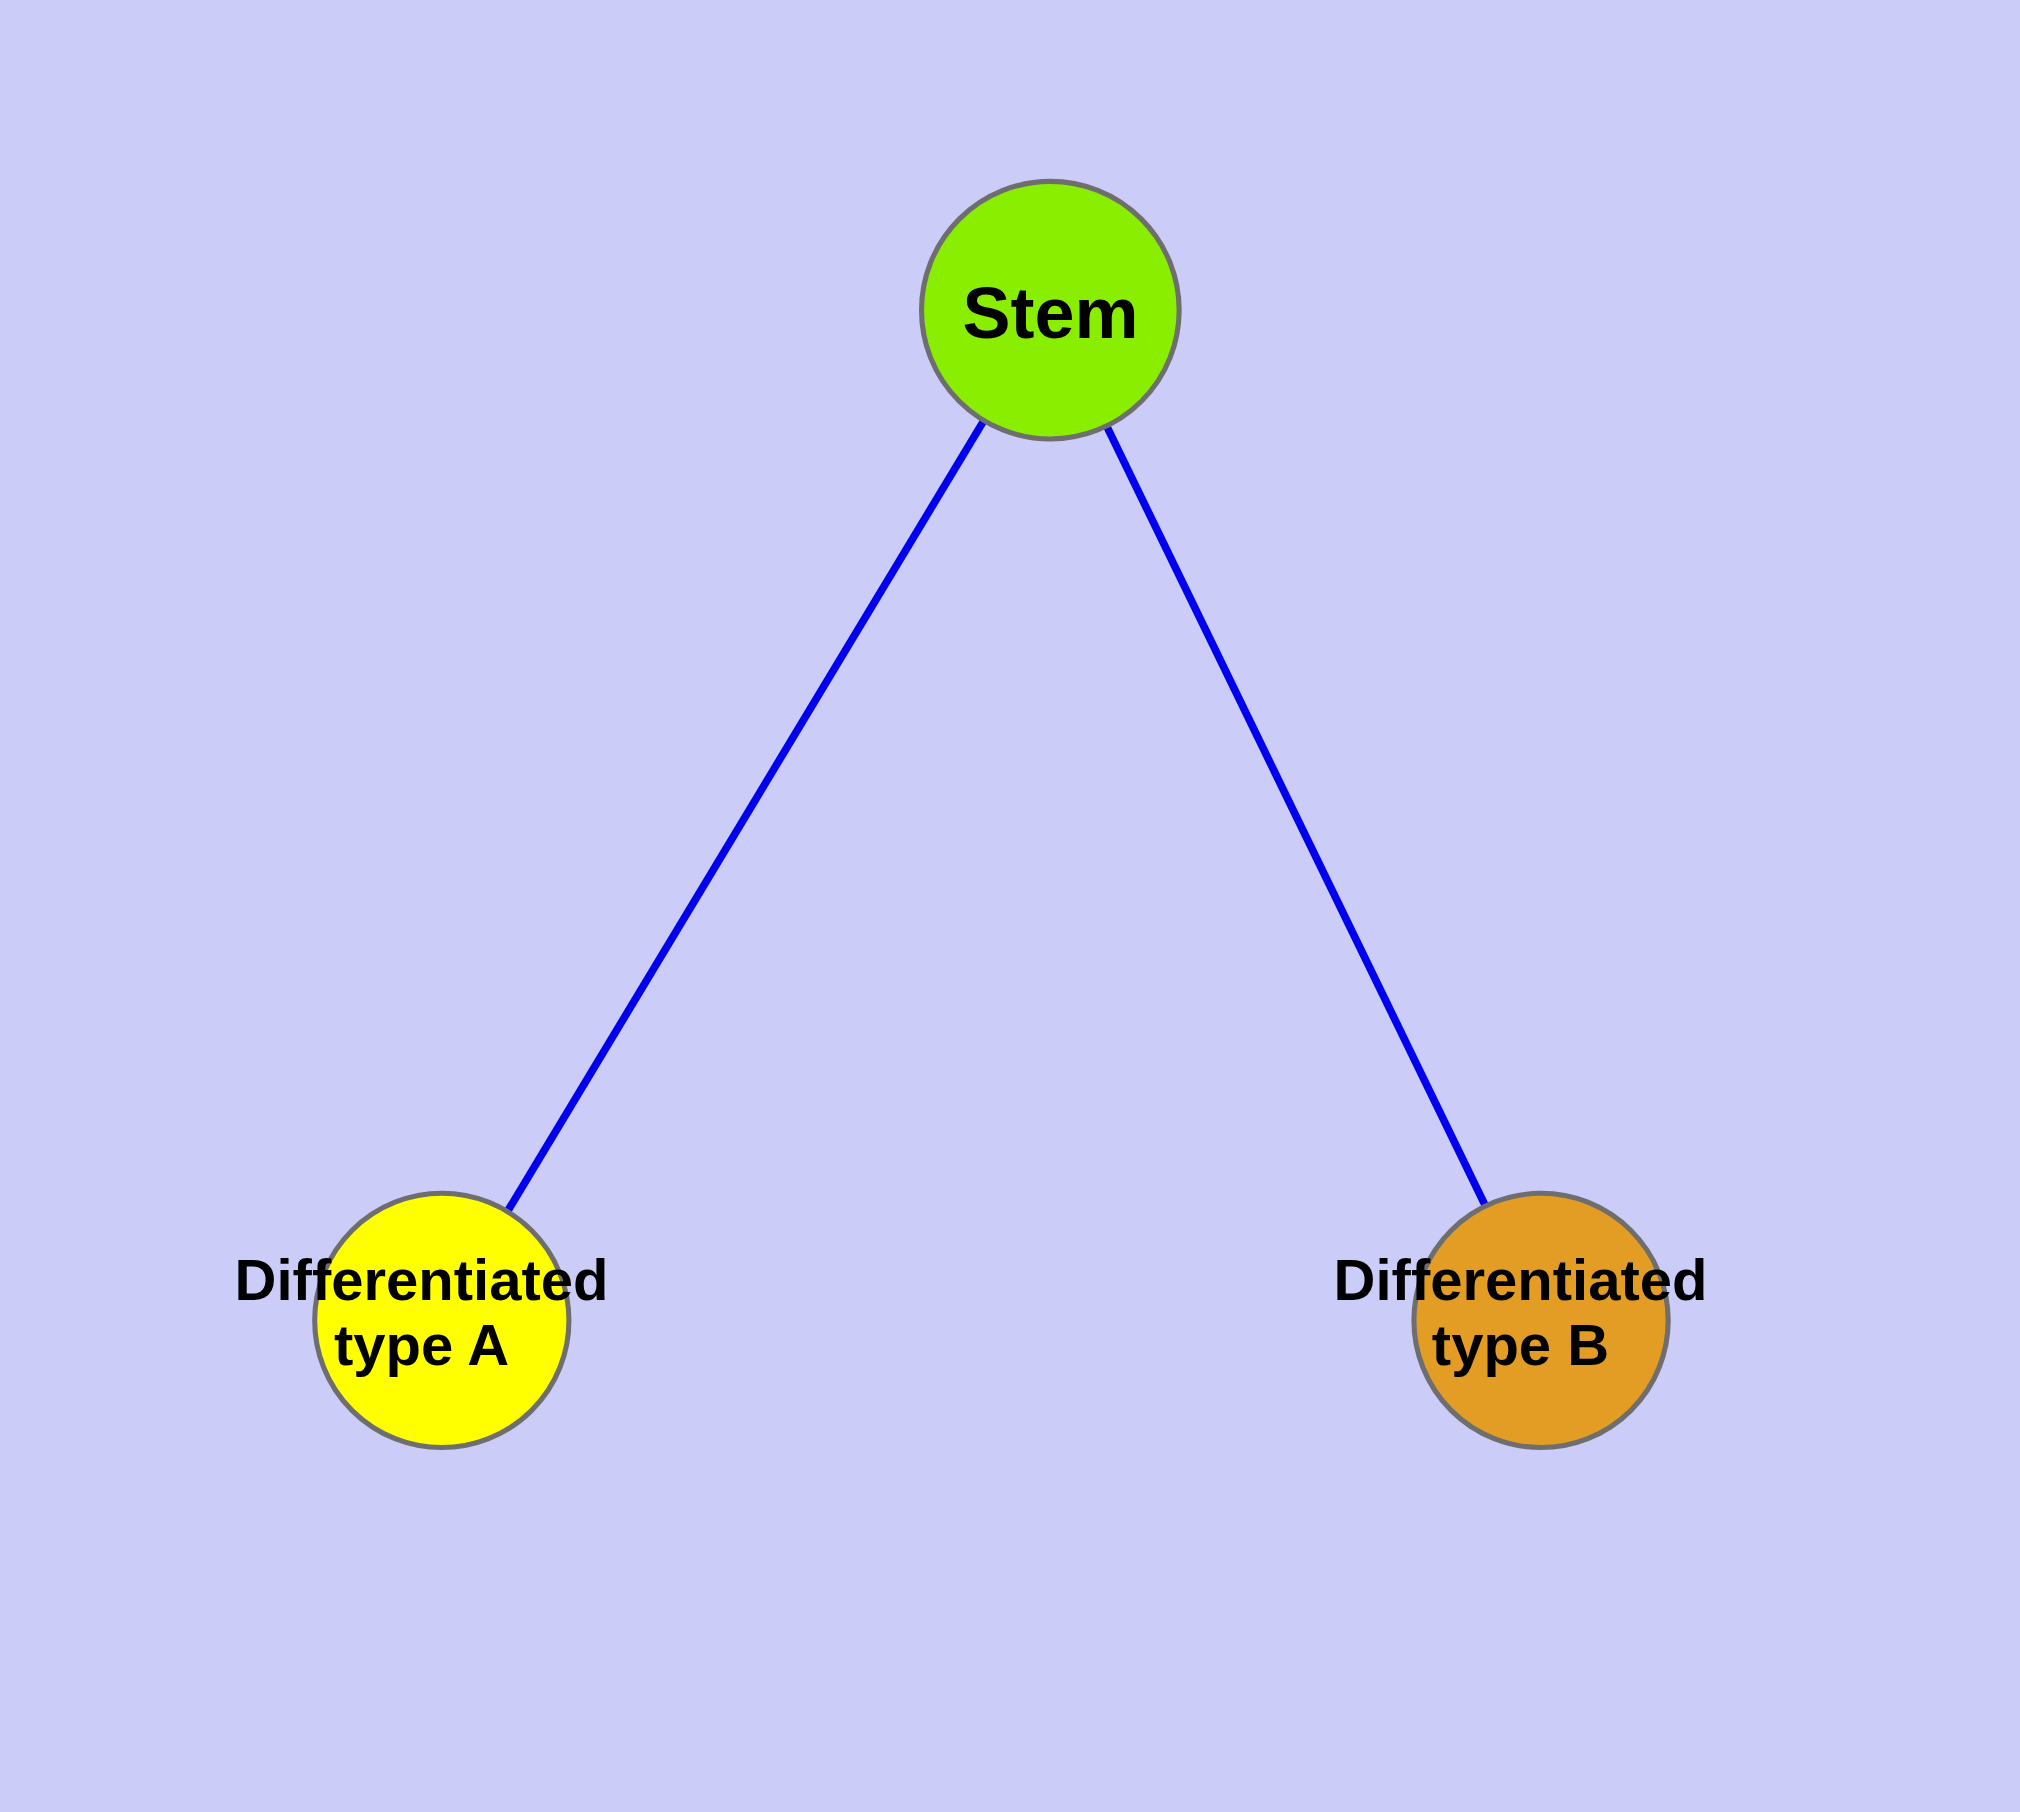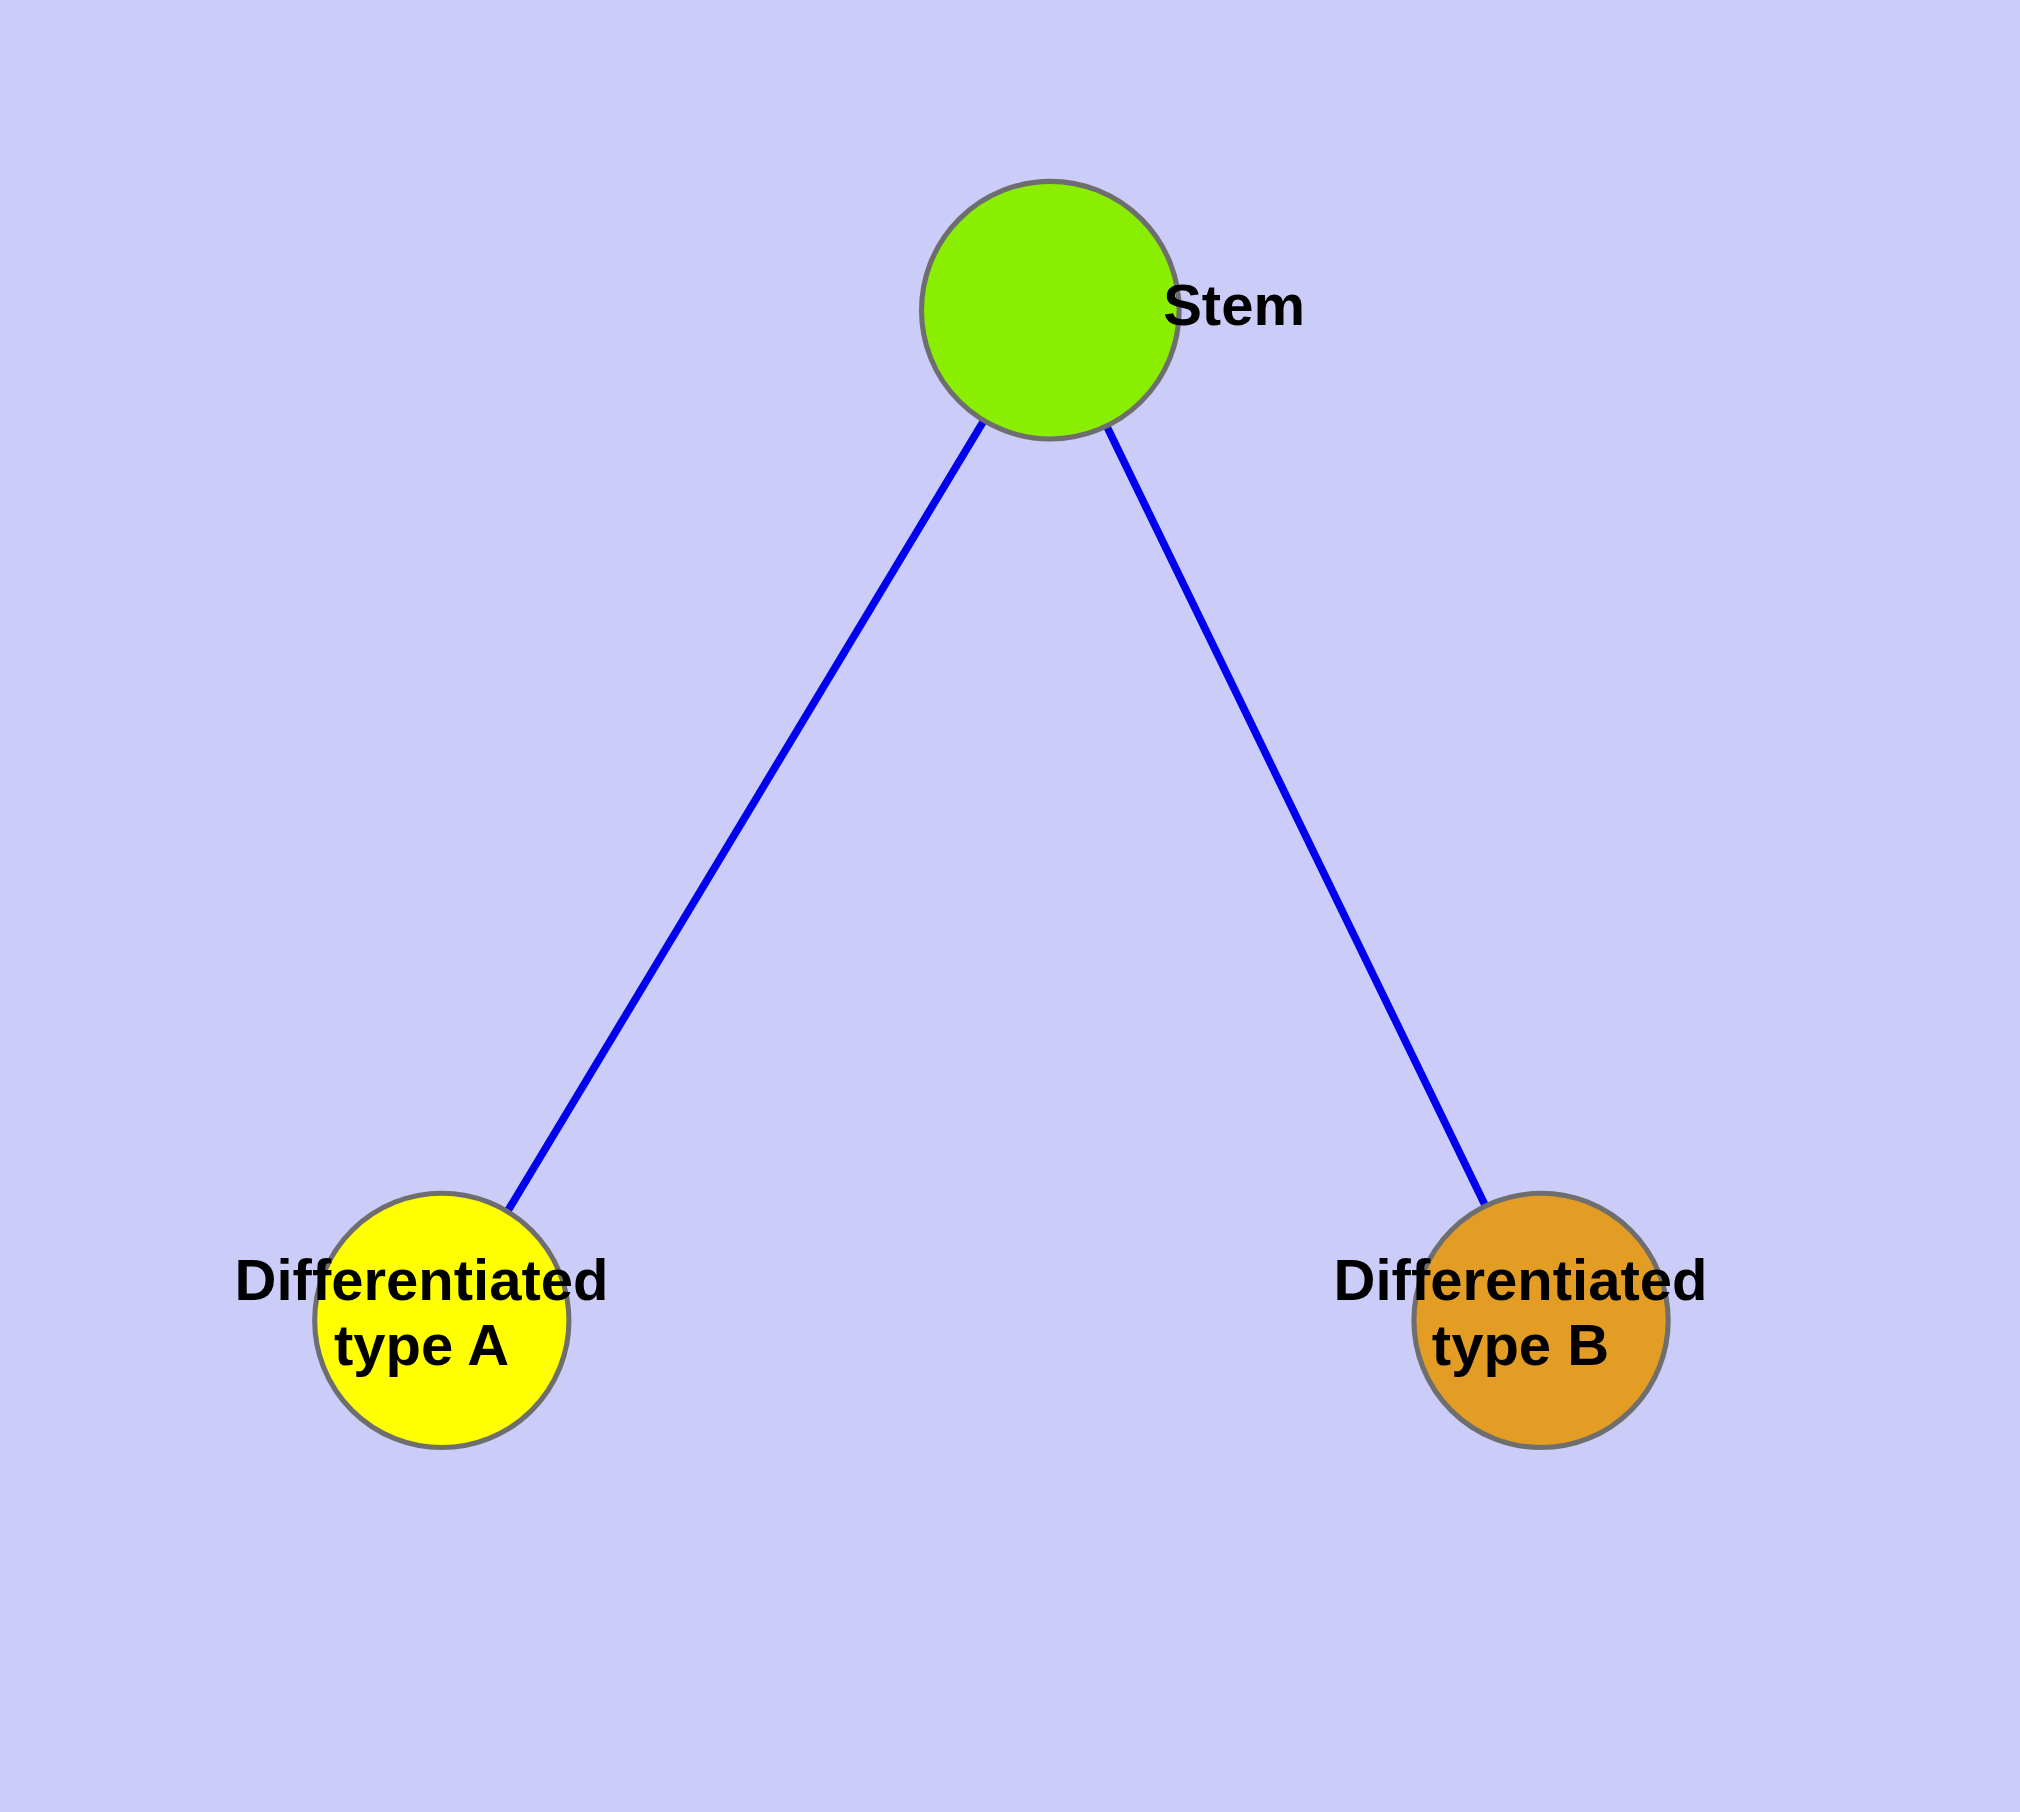--- a/index.html
+++ b/index.html
@@ -49,19 +49,19 @@
       <line x1="1239" y1="366" x2="521" y2="1558" stroke="#0000ee" stroke-width="9" stroke-linecap="butt"></line>
       <line x1="1239" y1="366" x2="1818" y2="1558" stroke="#0000ee" stroke-width="9" stroke-linecap="butt"></line>
     </g>
     <g>
       <circle cx="1239" cy="366" r="152" fill="#8aee00" stroke="#6e6e6e" stroke-width="6"></circle>
       <circle cx="521" cy="1558" r="150" fill="#ffff00" stroke="#6e6e6e" stroke-width="6"></circle>
       <circle cx="1818" cy="1558" r="150" fill="#e39d25" stroke="#6e6e6e" stroke-width="6"></circle>
     </g>
   </svg>
 
-  <div class="node-label" style="left:796px; top:273px; width:509px; font-size:58px;text-align:right;">Stem</div>
+  <div class="node-label" style="left:796px; top:273px; width:509px; font-size:72px;">Stem</div>
 
   <div class="node-label" style="left:167px; top:1248px; width:509px; font-size:58px;"><span>Differentiated</span><br><span>type A</span></div>
 
   <div class="node-label" style="left:1266px; top:1248px; width:509px; font-size:58px;"><span>Differentiated</span><br><span>type B</span></div>
 </div>
 
 
 </body></html>

